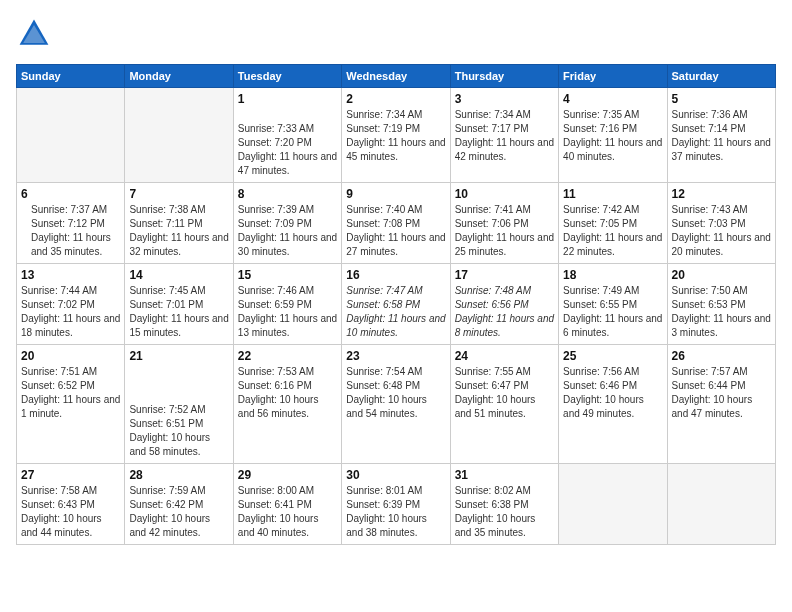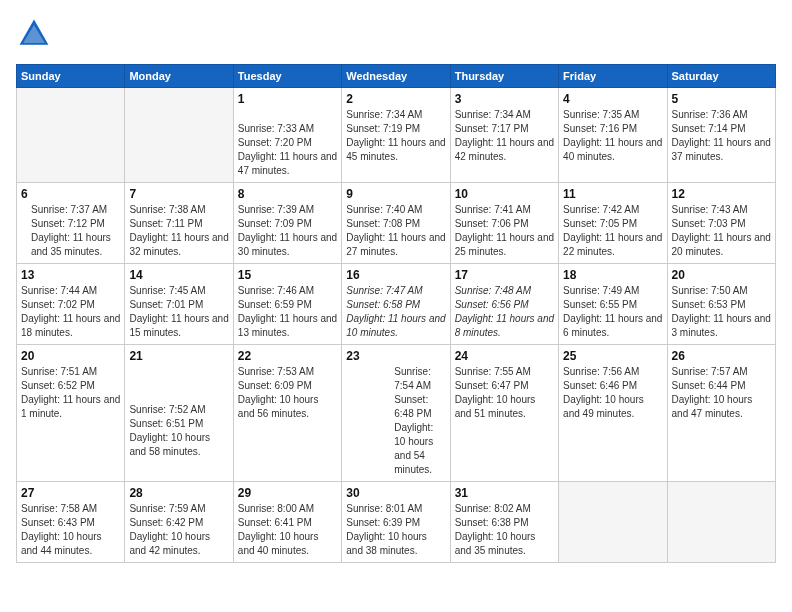--- a/index.html
+++ b/index.html
@@ -248,26 +248,26 @@
         </td>
         <td>
           <div class="day-number">21</div>
           <div class="day-info" style="white-space: pre-line; margin-top: 40px;">Sunrise: 7:52 AM
 Sunset: 6:51 PM
 Daylight: 10 hours and 58 minutes.</div>
         </td>
         <td>
           <div class="day-number">22</div>
           <div class="day-info" style="white-space: pre-line;">Sunrise: 7:53 AM
-Sunset: 6:09 PM
+Sunset: 6:16 PM
 Daylight: 10 hours and 56 minutes.</div>
         </td>
         <td>
           <div class="day-number">23</div>
-          <div class="day-info" style="white-space: pre-line; margin-left: 48px;">Sunrise: 7:54 AM
+          <div class="day-info" style="white-space: pre-line;">Sunrise: 7:54 AM
 Sunset: 6:48 PM
 Daylight: 10 hours and 54 minutes.</div>
         </td>
         <td>
           <div class="day-number">24</div>
           <div class="day-info" style="white-space: pre-line;">Sunrise: 7:55 AM
 Sunset: 6:47 PM
 Daylight: 10 hours and 51 minutes.</div>
         </td>
         <td>

